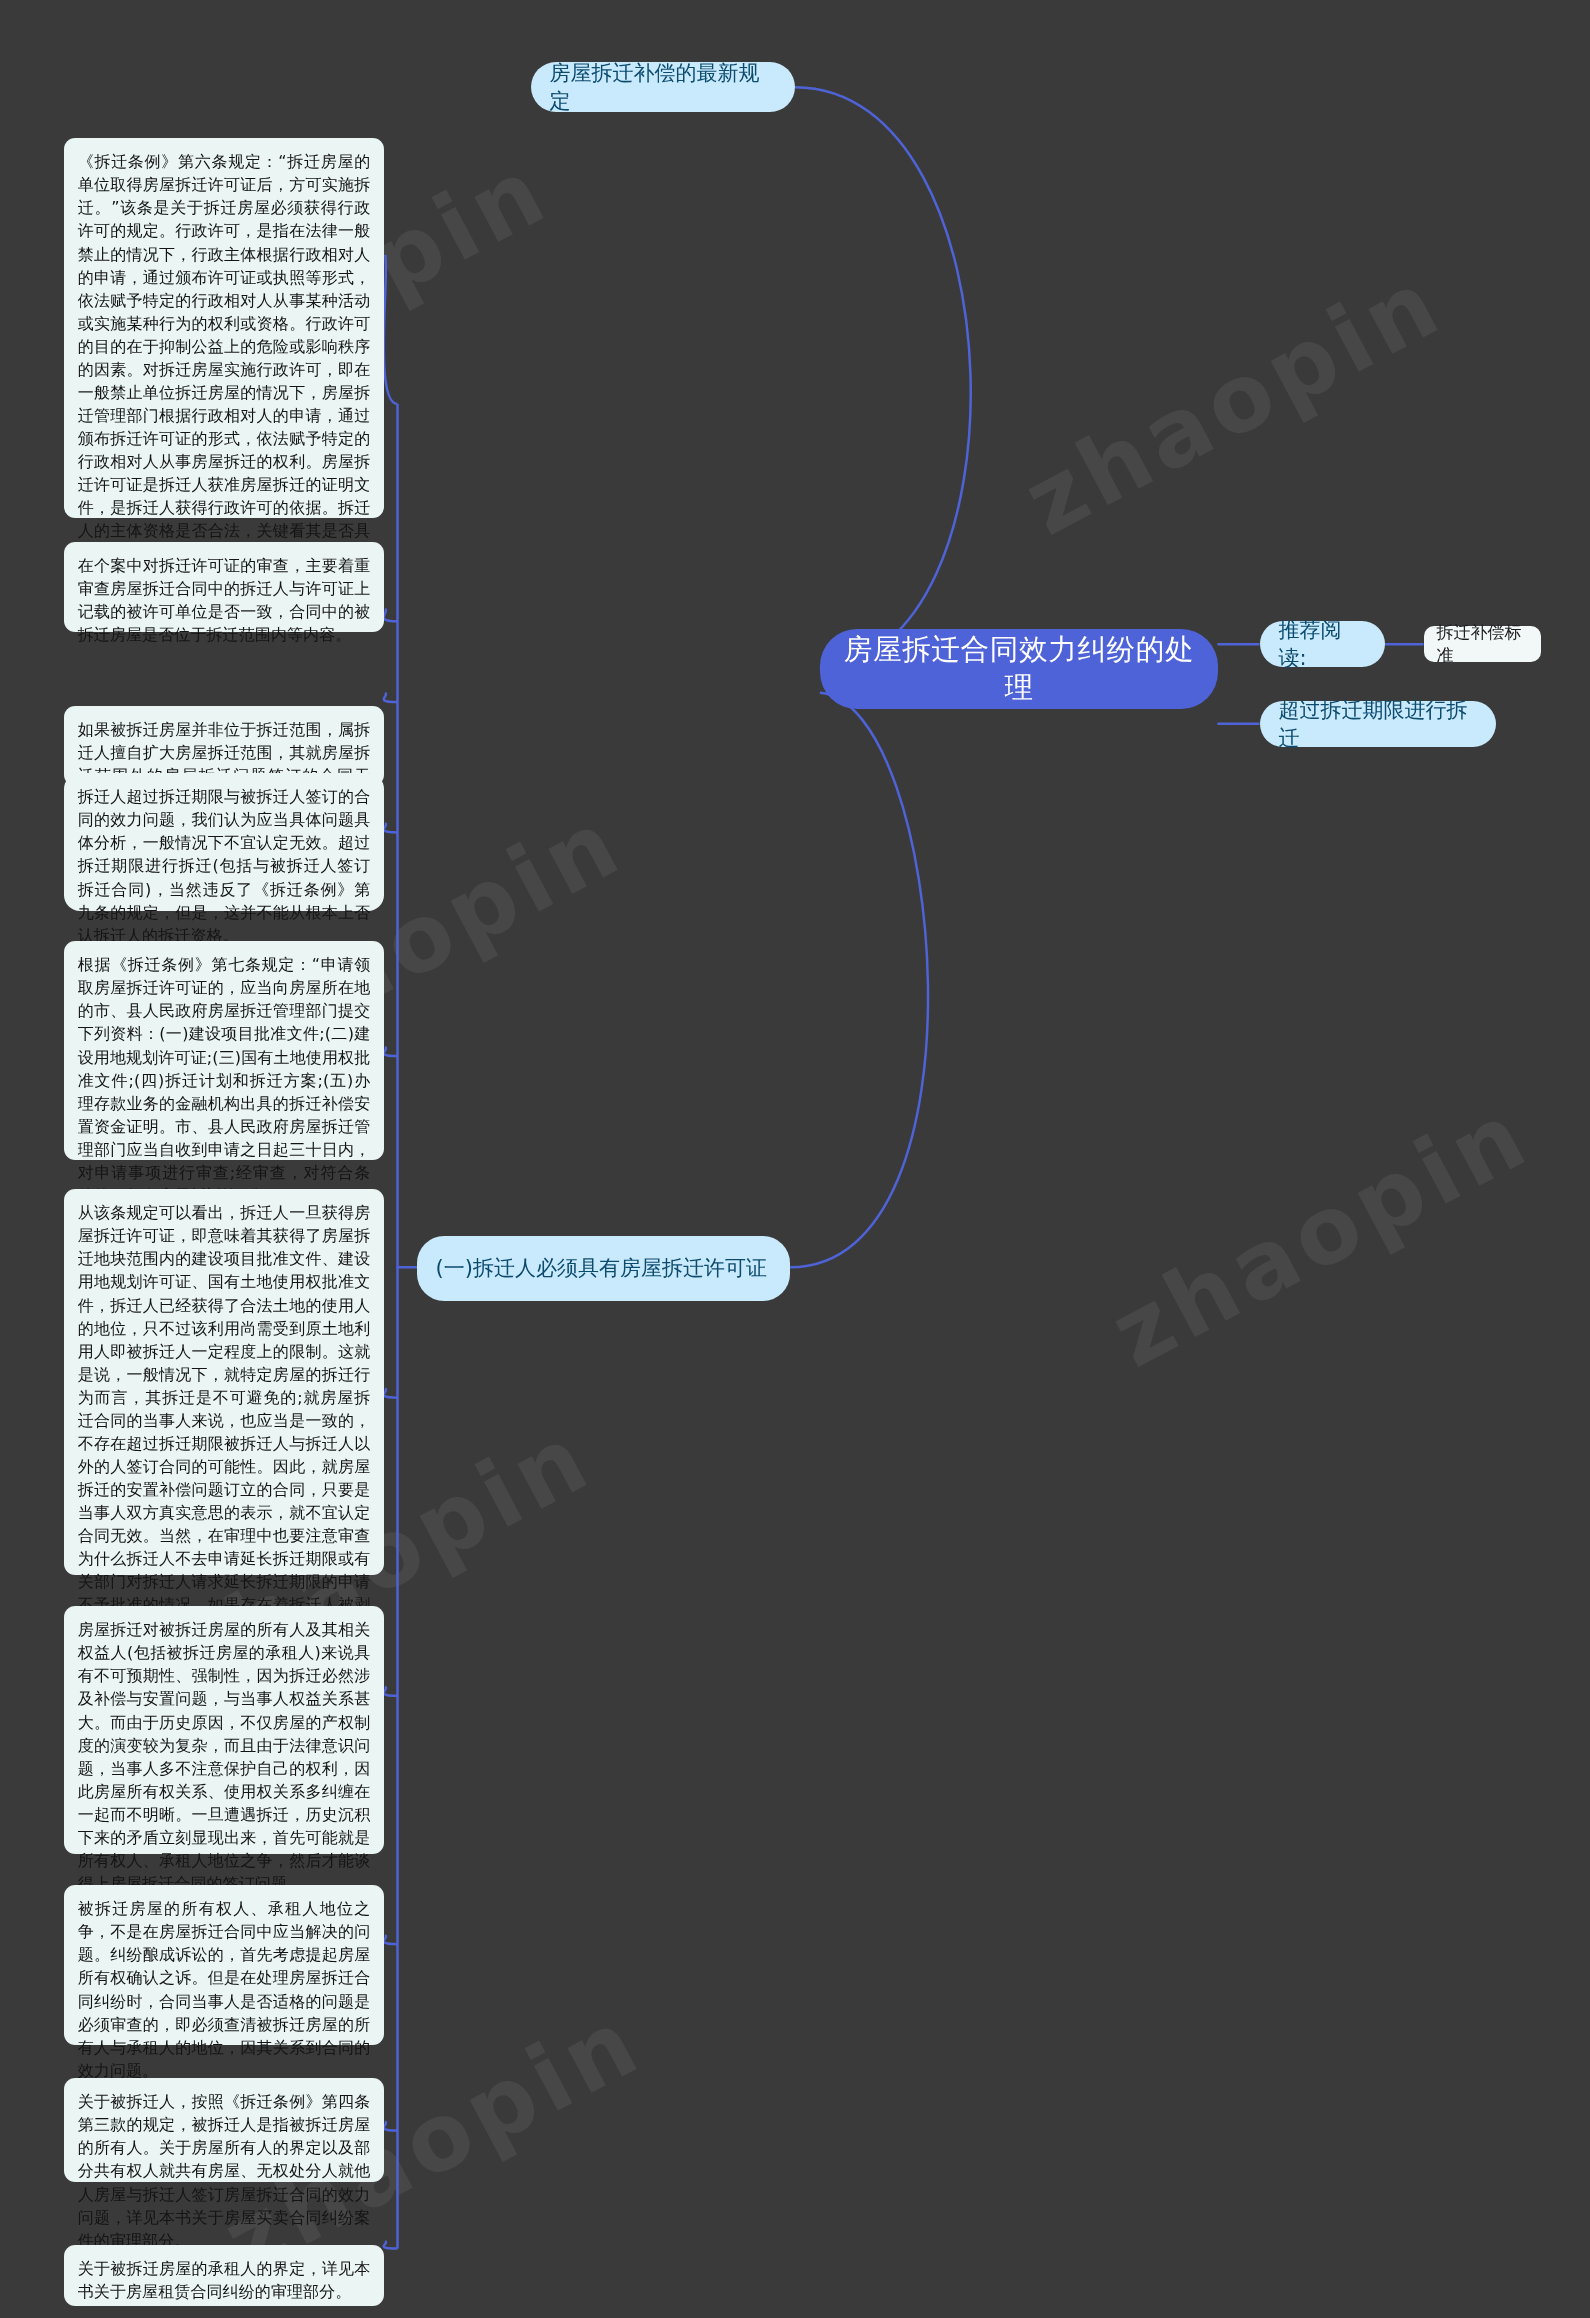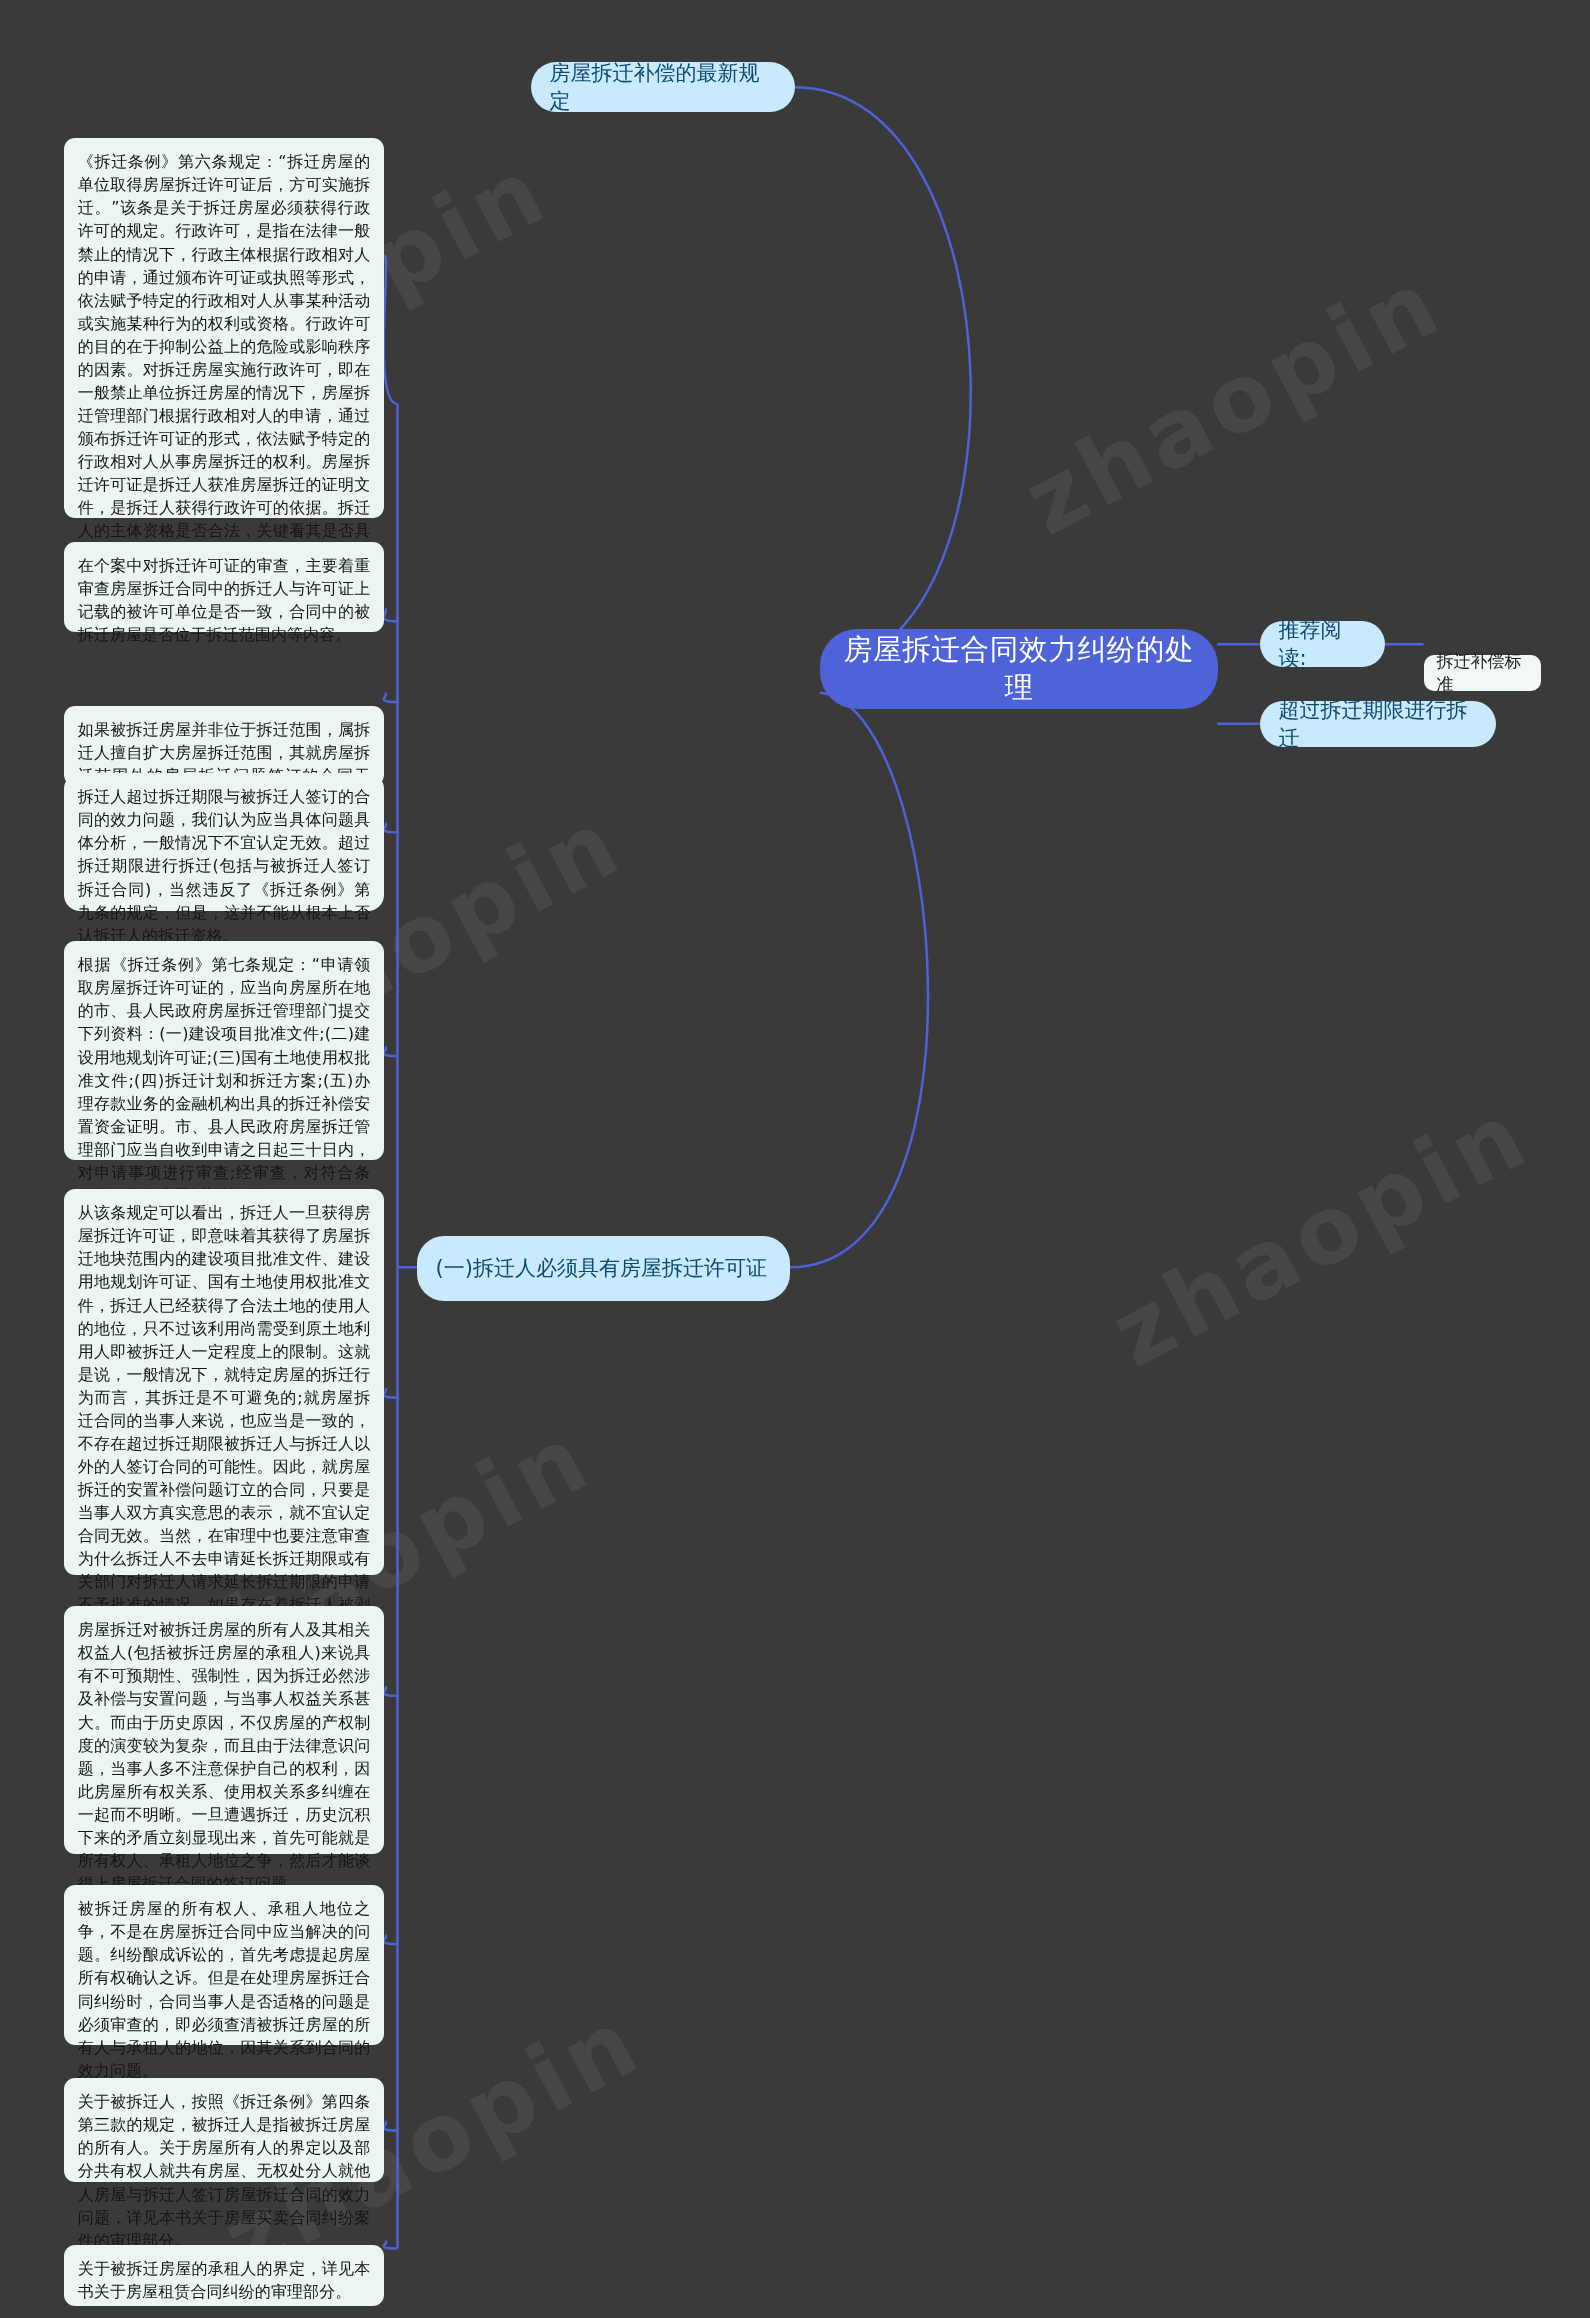--- a/index.html
+++ b/index.html
@@ -53,21 +53,20 @@
 
   .leaf-plain{
     background:#f2f7f8;
     color:#1c1c1c;
     border-radius:10px;
     display:flex;align-items:center;
     font-size:17px;
     line-height:1.35;
     padding:7.5px 12.4px;
     box-sizing:border-box;
-    margin-top:29px;
   }
 
   .para{
     background:#eaf5f4;
     color:#141414;
     border-radius:11.2px;
     font-size:16px;
     line-height:1.44;
     padding:12.4px 13.7px 13.7px 13.7px;
     box-sizing:border-box;

